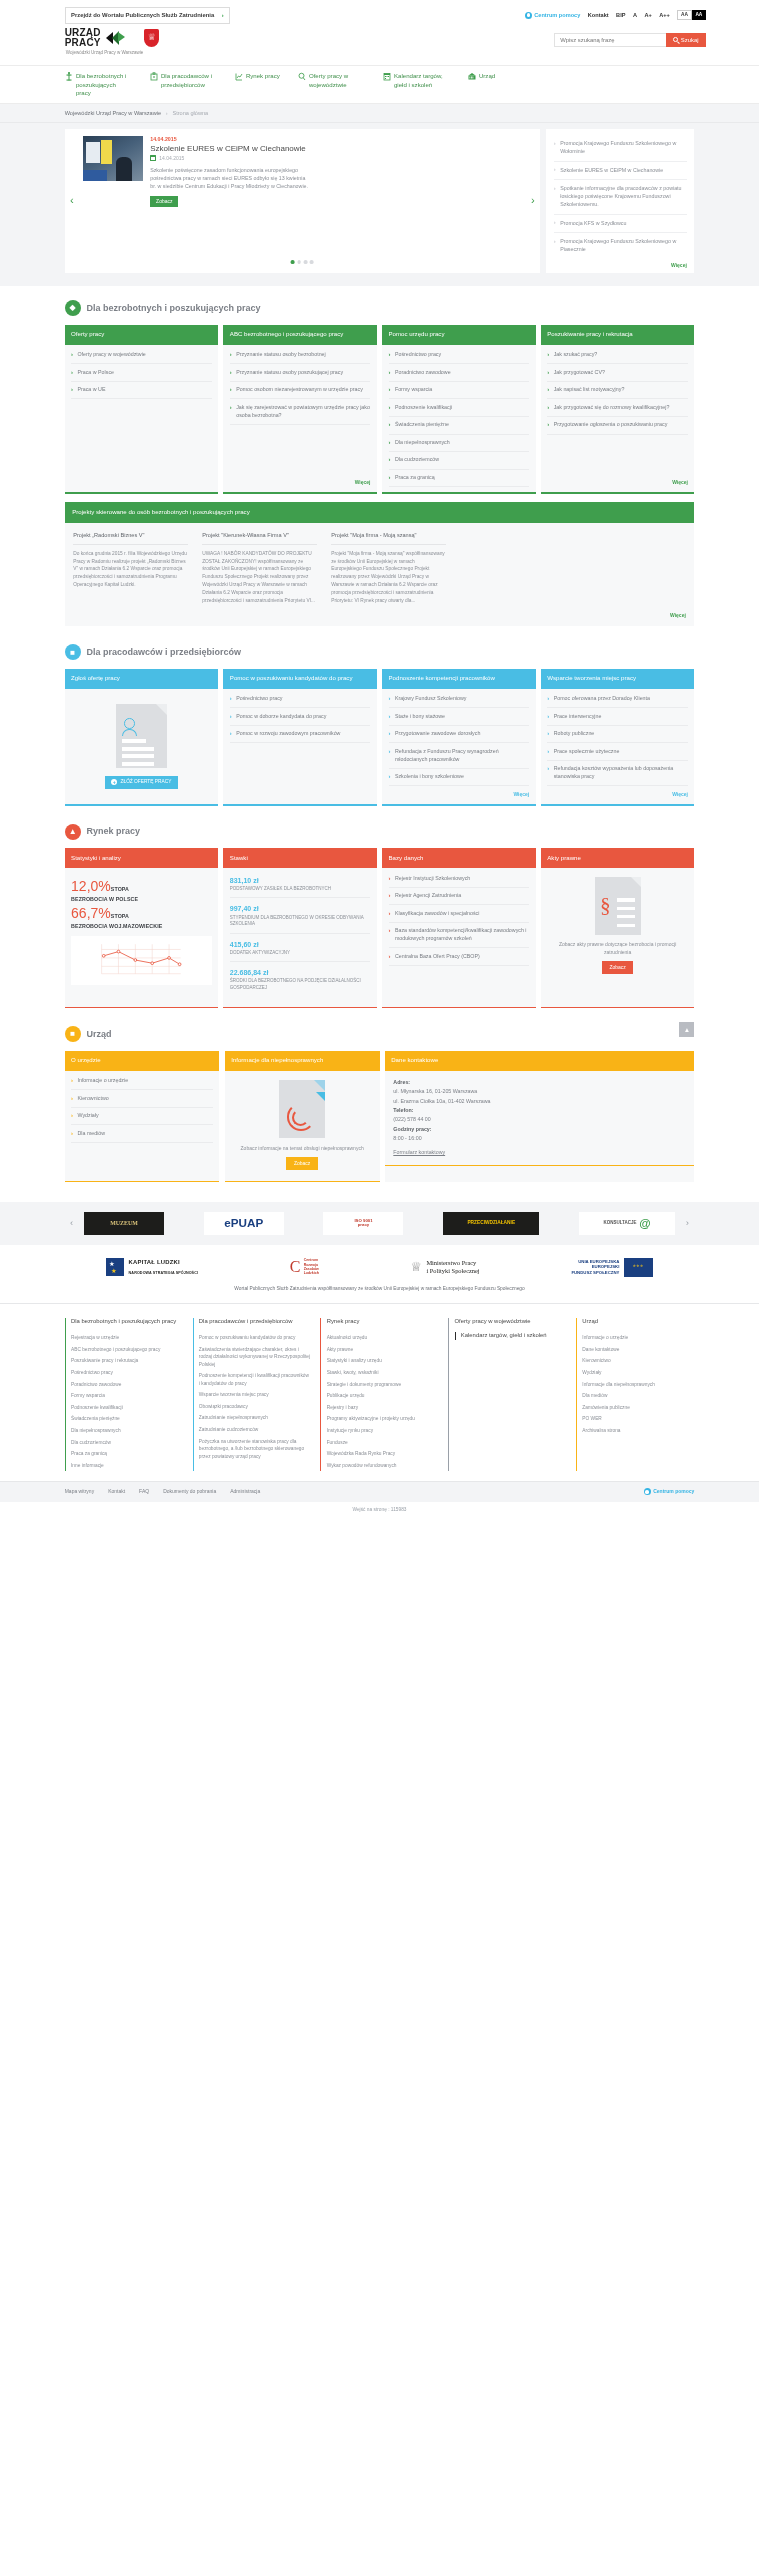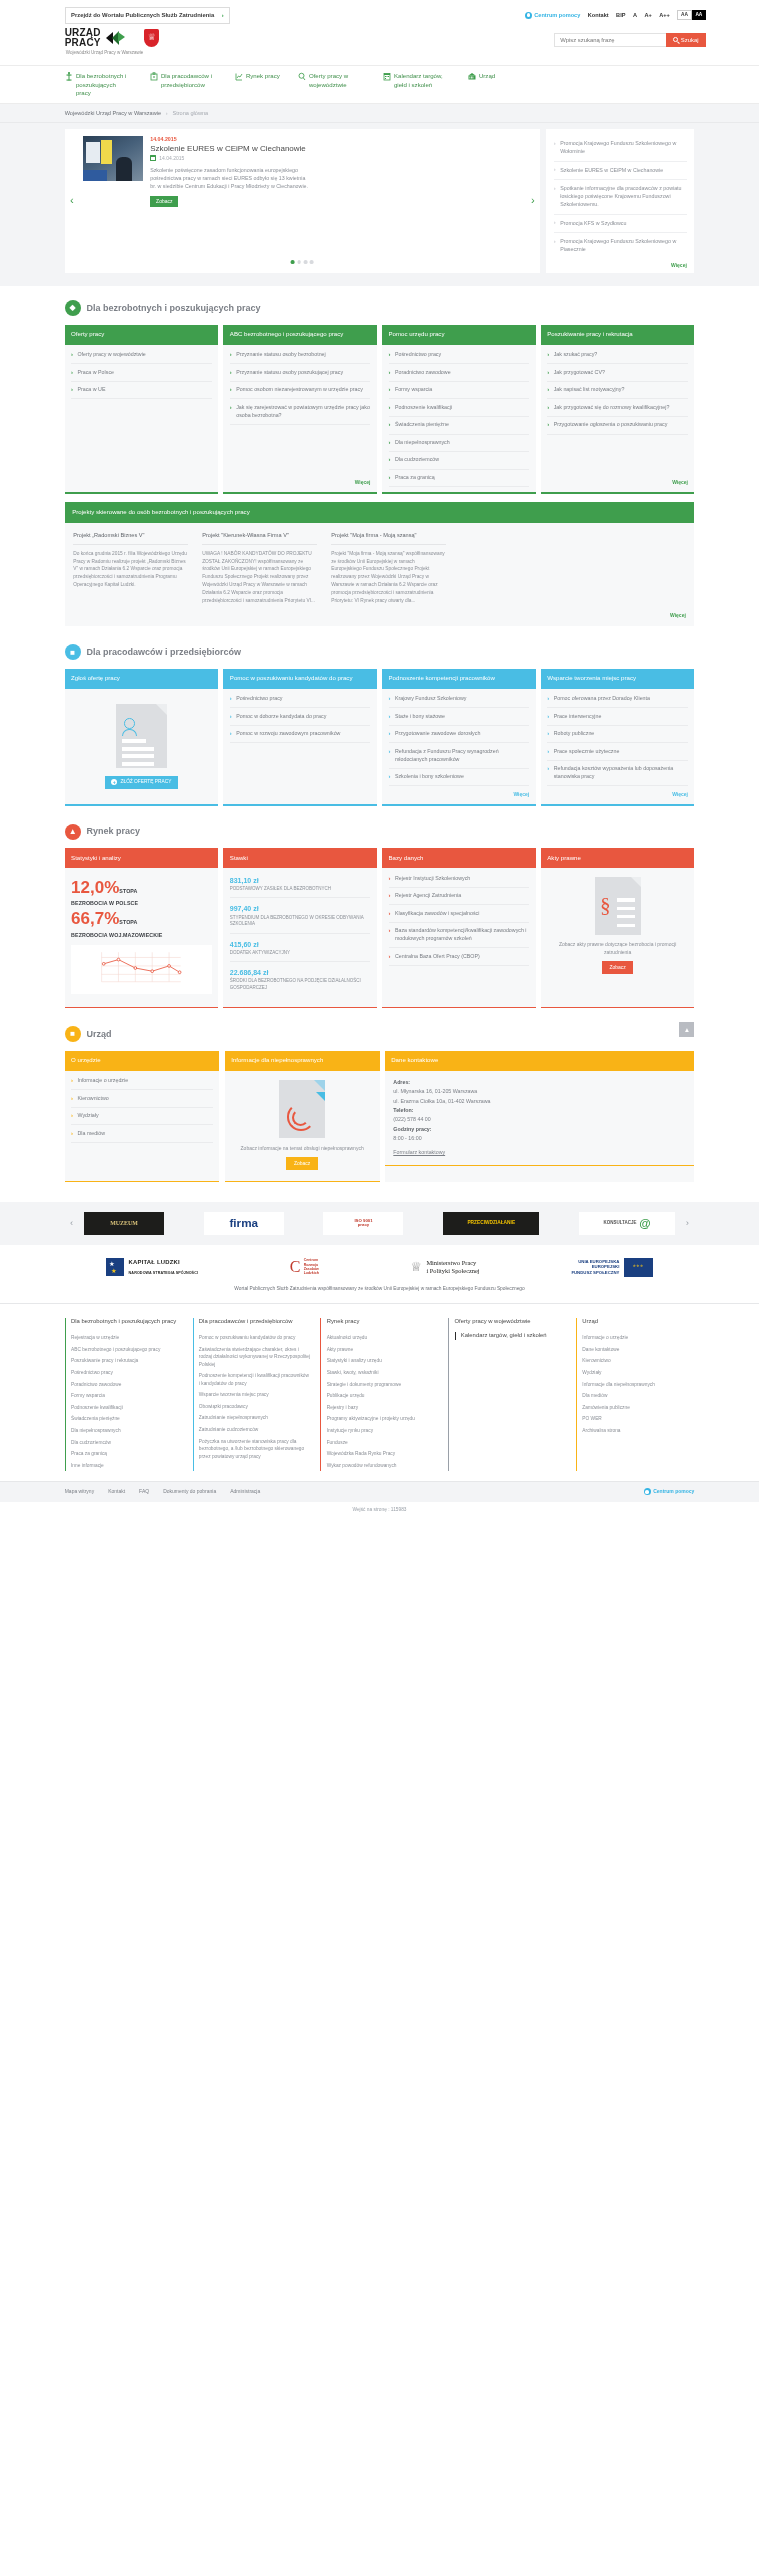--- a/index.html
+++ b/index.html
@@ -185,21 +185,21 @@
     border: 1.6px solid #49bde4; border-radius: 50%; }
   .doc-shape .ava2 { position: absolute; left: 6.4px; top: 24.5px; width: 15px; height: 7.5px;
     border: 1.6px solid #49bde4; border-radius: 7.5px 7.5px 0 0; border-bottom: none; }
   .doc-shape .ln { position: absolute; left: 6.4px; height: 3.7px; background: #fff; }
   .doc-btn { display: inline-flex; align-items: center; gap: 3.2px; background: #49bde4; color: #fff;
     font-size: 4.8px; padding: 3.2px 6.4px; margin-top: 7.5px; }
   .doc-btn .plus { width: 5.9px; height: 5.9px; border-radius: 50%; background: #fff; color: #49bde4;
     display: inline-flex; align-items: center; justify-content: center; font-size: 5.3px; font-weight: bold; line-height: 1; }
 
   
-  .statbig { font-size: 17px; font-weight: bold; color: #e8573f; }
+  .statbig { font-size: 14px; font-weight: normal; color: #e8573f; }
   .statsuffix { font-size: 5.3px; font-weight: bold; color: #3d4045; letter-spacing: 0.1px; }
   .statlabel { font-size: 5.3px; font-weight: bold; color: #3d4045; letter-spacing: 0.1px; line-height: 1.3; }
   .minichart { margin-top: 6.4px; background: #fff; padding: 3.2px; }
   .rate { font-size: 7px; font-weight: bold; color: #49bde4; margin-top: 1.1px; }
   .ratelbl { font-size: 4.5px; color: #8b8f96; text-transform: uppercase; line-height: 1.5; padding-bottom: 4.8px;
     border-bottom: 0.5px solid #eaebed; margin-bottom: 4.8px; }
   .ratelbl.last { border-bottom: none; }
 
   
   .legal-ill { display: flex; flex-direction: column; align-items: center; padding: 6.4px 5.3px 5.3px; text-align: center; }
@@ -781,21 +781,21 @@
   </section>
 
   <div class="partners">
     <div class="inner">
       <span class="pnav">‹</span>
       <div class="ptrack">
         <div class="pitem p-dark">
           <span>MUZEUM</span>
         </div>
         <div class="pitem p-epuap">
-          <span>firma</span>
+          <span>ePUAP</span>
         </div>
         <div class="pitem p-iso">
           <span>ISO 9001</span>
           <span>pracy</span>
         </div>
         <div class="pitem p-korup">
           <span>PRZECIWDZIAŁANIE</span>
         </div>
         <div class="pitem p-konsult">
           <span>KONSULTACJE</span>

